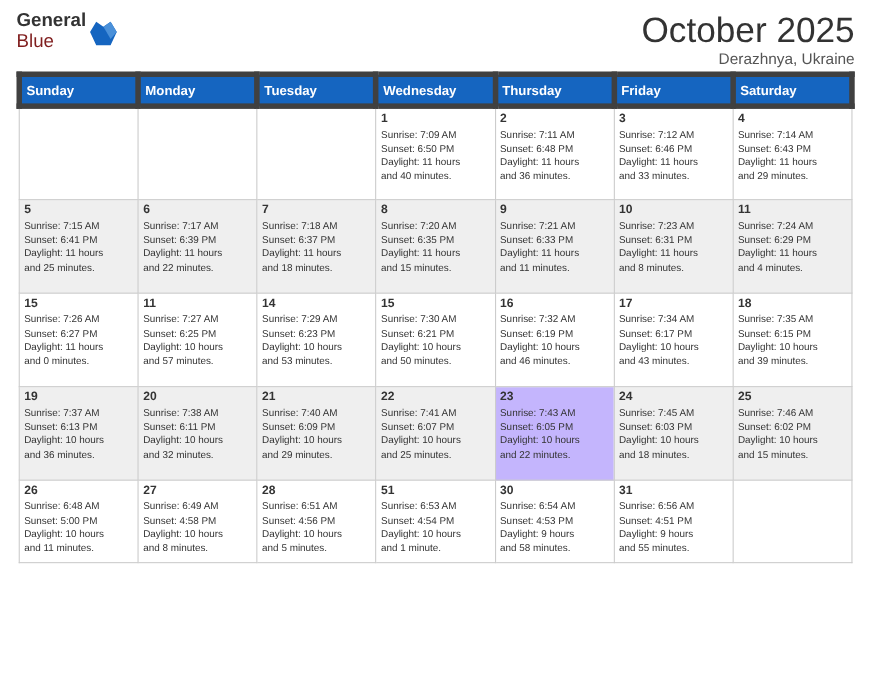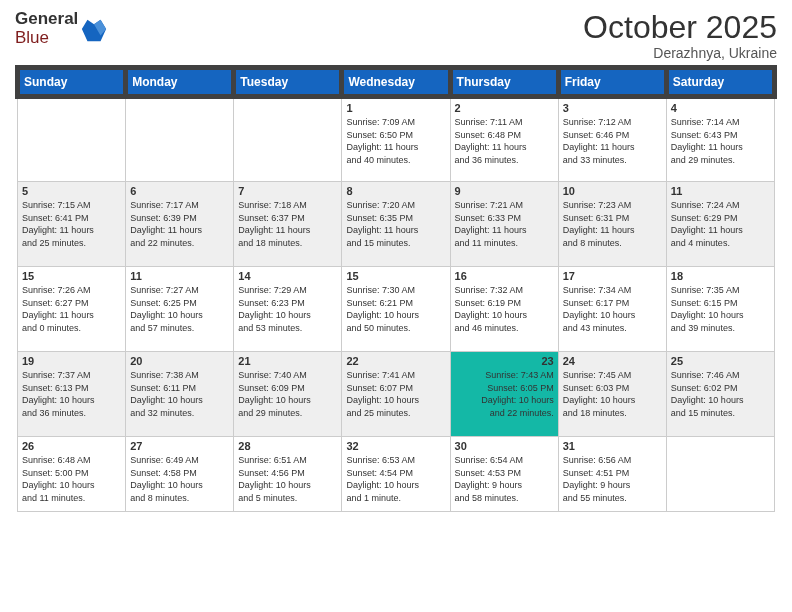--- a/index.html
+++ b/index.html
@@ -215,21 +215,21 @@
             <div class="day-info">Sunrise: 7:38 AM<br>Sunset: 6:11 PM<br>Daylight: 10 hours<br>and 32 minutes.</div>
           </td>
           <td style="background: rgb(239, 239, 239);">
             <div class="day-num">21</div>
             <div class="day-info">Sunrise: 7:40 AM<br>Sunset: 6:09 PM<br>Daylight: 10 hours<br>and 29 minutes.</div>
           </td>
           <td style="background: rgb(239, 239, 239);">
             <div class="day-num">22</div>
             <div class="day-info">Sunrise: 7:41 AM<br>Sunset: 6:07 PM<br>Daylight: 10 hours<br>and 25 minutes.</div>
           </td>
-          <td style="background: #14b8a6; text-align: right;">
+          <td style="background: #c4b5fd;">
             <div class="day-num">23</div>
             <div class="day-info">Sunrise: 7:43 AM<br>Sunset: 6:05 PM<br>Daylight: 10 hours<br>and 22 minutes.</div>
           </td>
           <td style="background: rgb(239, 239, 239);">
             <div class="day-num">24</div>
             <div class="day-info">Sunrise: 7:45 AM<br>Sunset: 6:03 PM<br>Daylight: 10 hours<br>and 18 minutes.</div>
           </td>
           <td style="background: rgb(239, 239, 239);">
             <div class="day-num">25</div>
             <div class="day-info">Sunrise: 7:46 AM<br>Sunset: 6:02 PM<br>Daylight: 10 hours<br>and 15 minutes.</div>
@@ -242,21 +242,21 @@
           </td>
           <td>
             <div class="day-num">27</div>
             <div class="day-info">Sunrise: 6:49 AM<br>Sunset: 4:58 PM<br>Daylight: 10 hours<br>and 8 minutes.</div>
           </td>
           <td>
             <div class="day-num">28</div>
             <div class="day-info">Sunrise: 6:51 AM<br>Sunset: 4:56 PM<br>Daylight: 10 hours<br>and 5 minutes.</div>
           </td>
           <td>
-            <div class="day-num">32</div>
+            <div class="day-num">51</div>
             <div class="day-info">Sunrise: 6:53 AM<br>Sunset: 4:54 PM<br>Daylight: 10 hours<br>and 1 minute.</div>
           </td>
           <td>
             <div class="day-num">30</div>
             <div class="day-info">Sunrise: 6:54 AM<br>Sunset: 4:53 PM<br>Daylight: 9 hours<br>and 58 minutes.</div>
           </td>
           <td>
             <div class="day-num">31</div>
             <div class="day-info">Sunrise: 6:56 AM<br>Sunset: 4:51 PM<br>Daylight: 9 hours<br>and 55 minutes.</div>
           </td>

